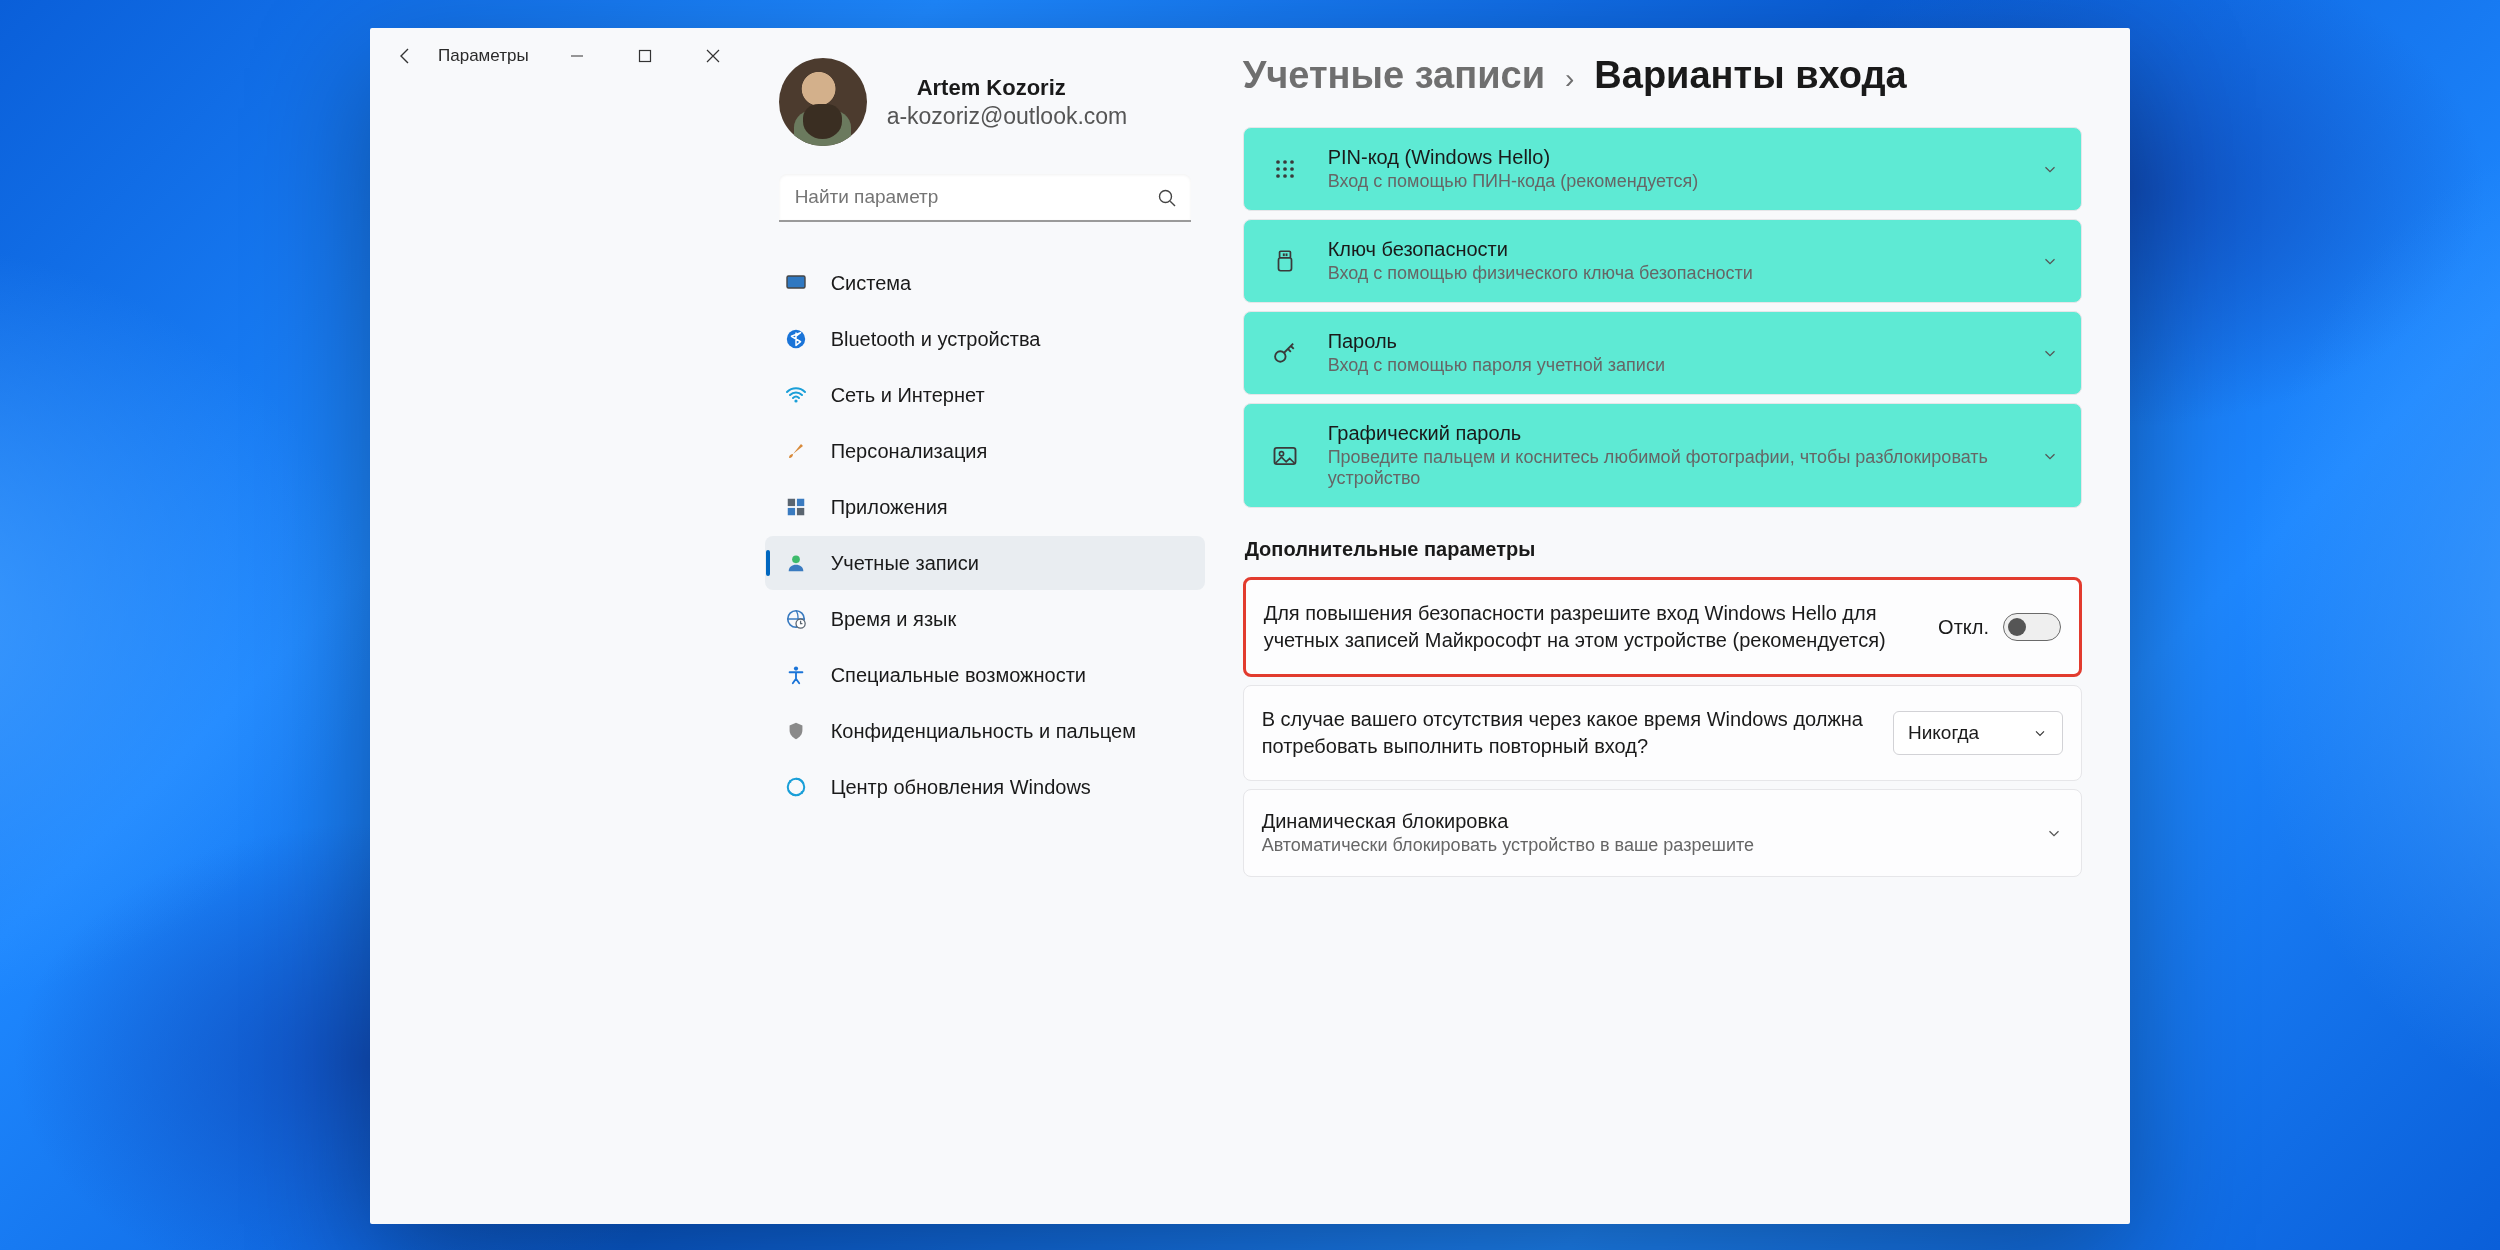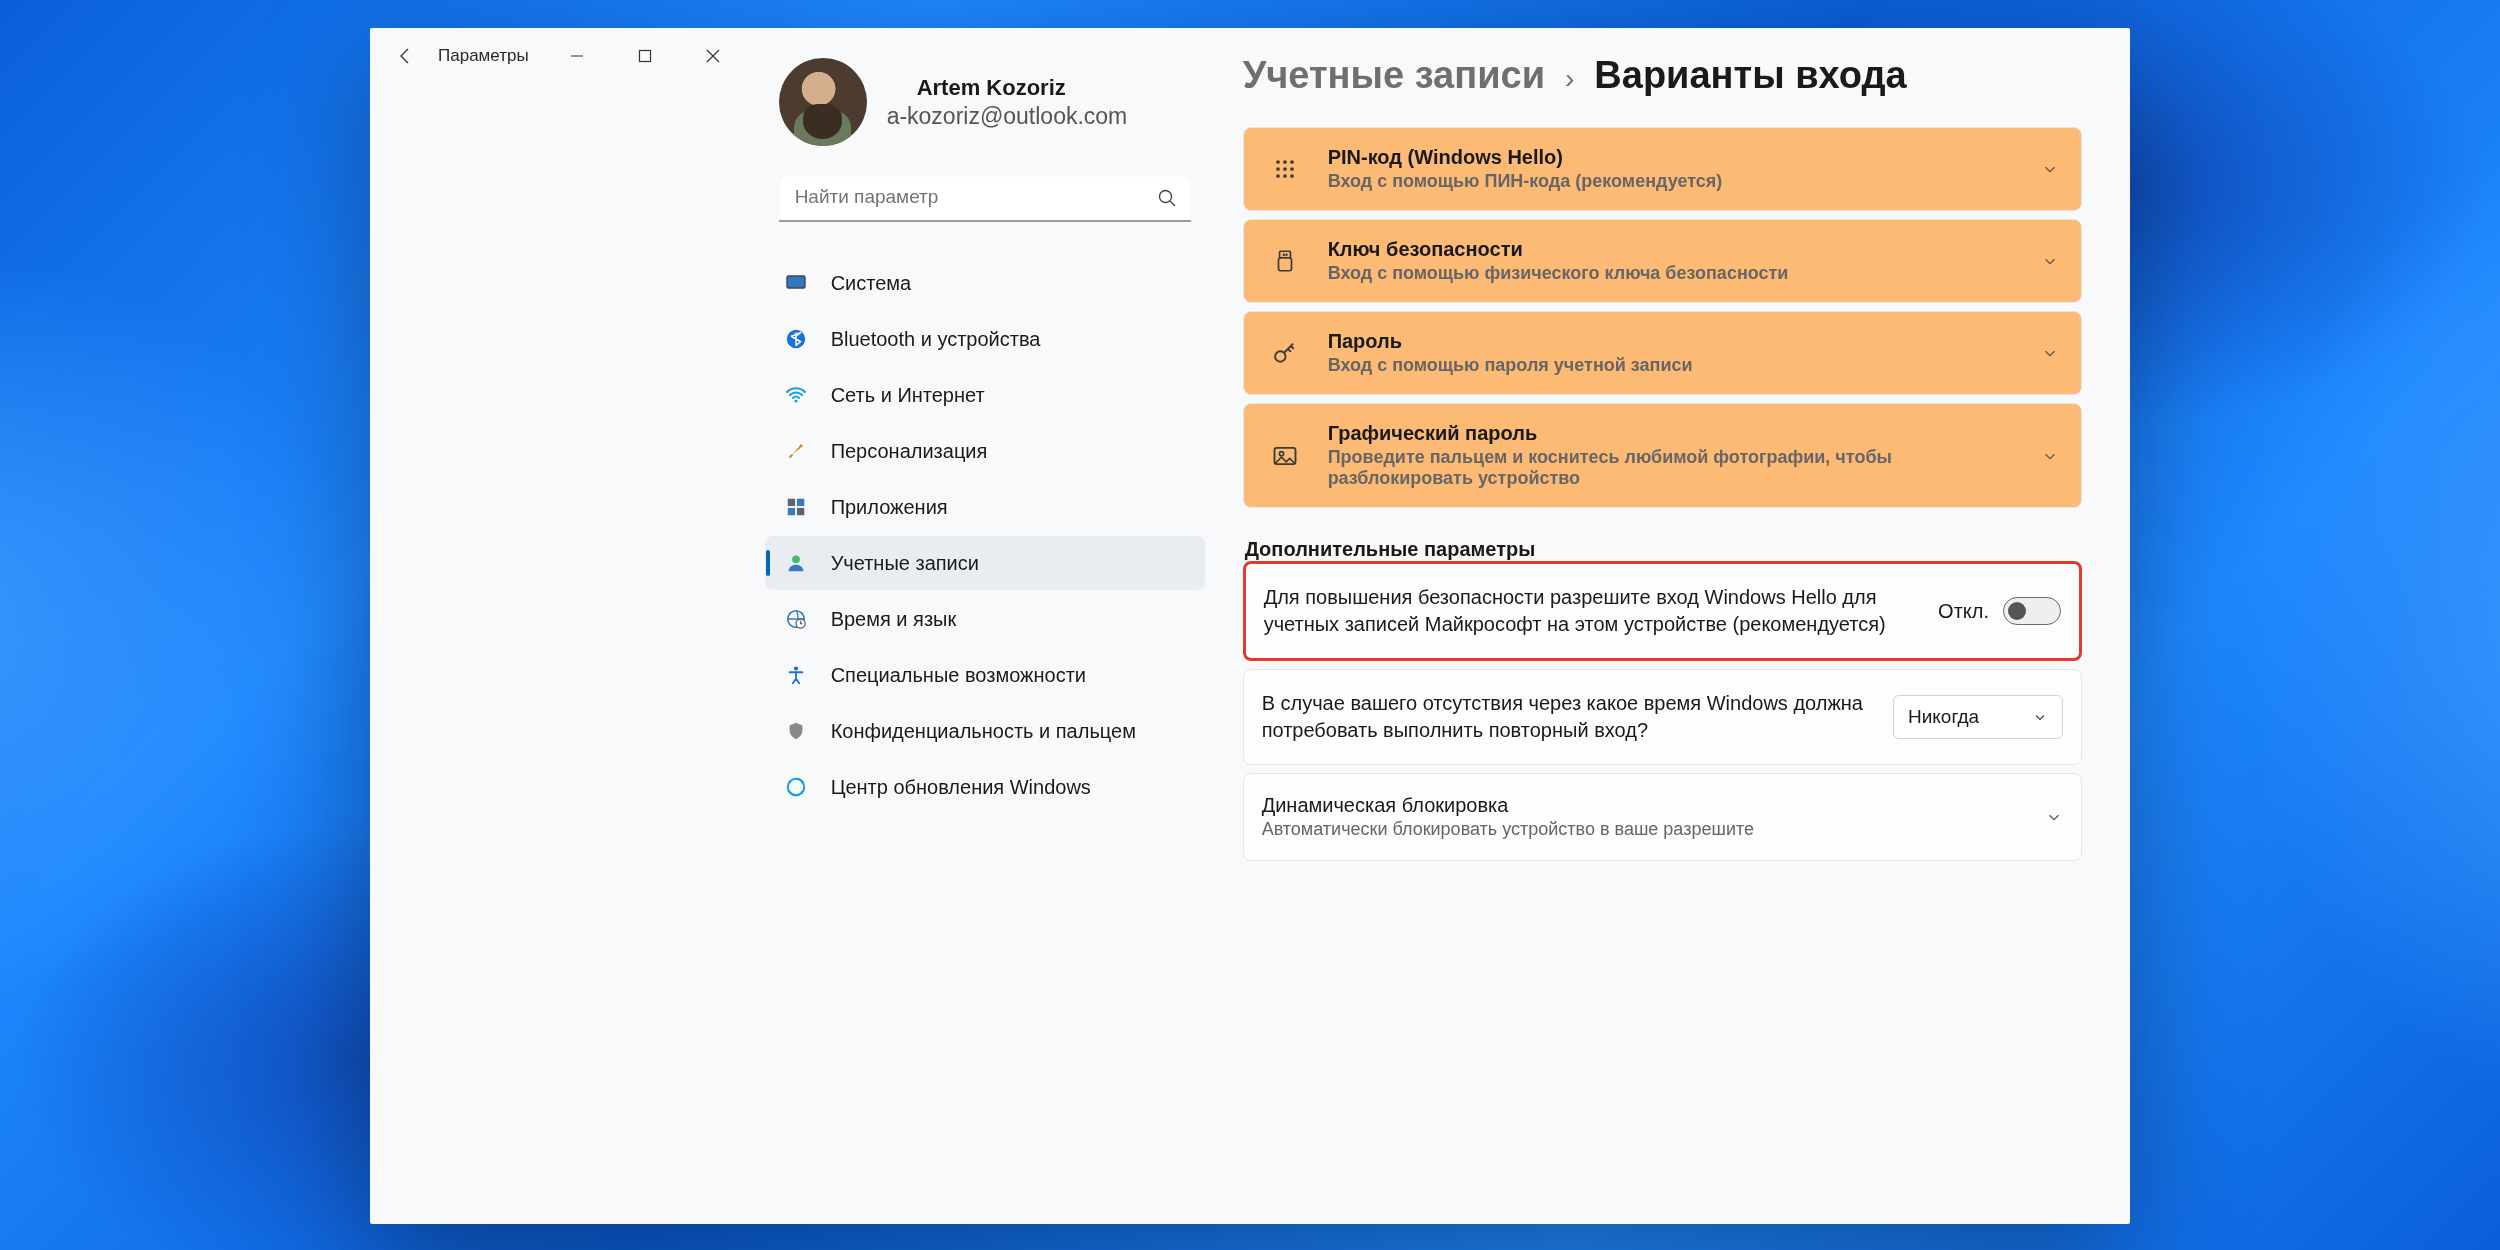--- a/index.html
+++ b/index.html
@@ -189,48 +189,47 @@
   font-size: 28px;
   color: #6f6f6f;
 }
 .crumb-current {
   font-size: 38px;
   font-weight: 600;
   color: #1a1a1a;
 }
 
 .card {
-  background: #fdba74;
+  background: #5eead4;
   border: 1px solid #e6e6e9;
   border-radius: 8px;
   display: flex;
   align-items: center;
   padding: 18px 22px;
   gap: 24px;
   margin-bottom: 8px;
-  font-weight: bold;
 }
 .card-icon {
   width: 38px; height: 38px;
   display: flex; align-items: center; justify-content: center;
   color: #3a3a3a;
   flex-shrink: 0;
 }
 .card-text { flex: 1; }
 .card-title { font-size: 20px; color: #1a1a1a; }
 .card-sub { font-size: 18px; color: #666; margin-top: 2px; }
 .chev {
   color: #555;
 }
 
 .section-title {
   font-size: 20px;
   font-weight: 600;
   color: #1a1a1a;
-  margin: 30px 0 0 2px;
+  margin: 30px 0 16px 2px;
 }
 
 .setting-row {
   background: #fdfdfe;
   border: 1px solid #e6e6e9;
   border-radius: 8px;
   padding: 20px 18px;
   display: flex;
   align-items: center;
   gap: 24px;

